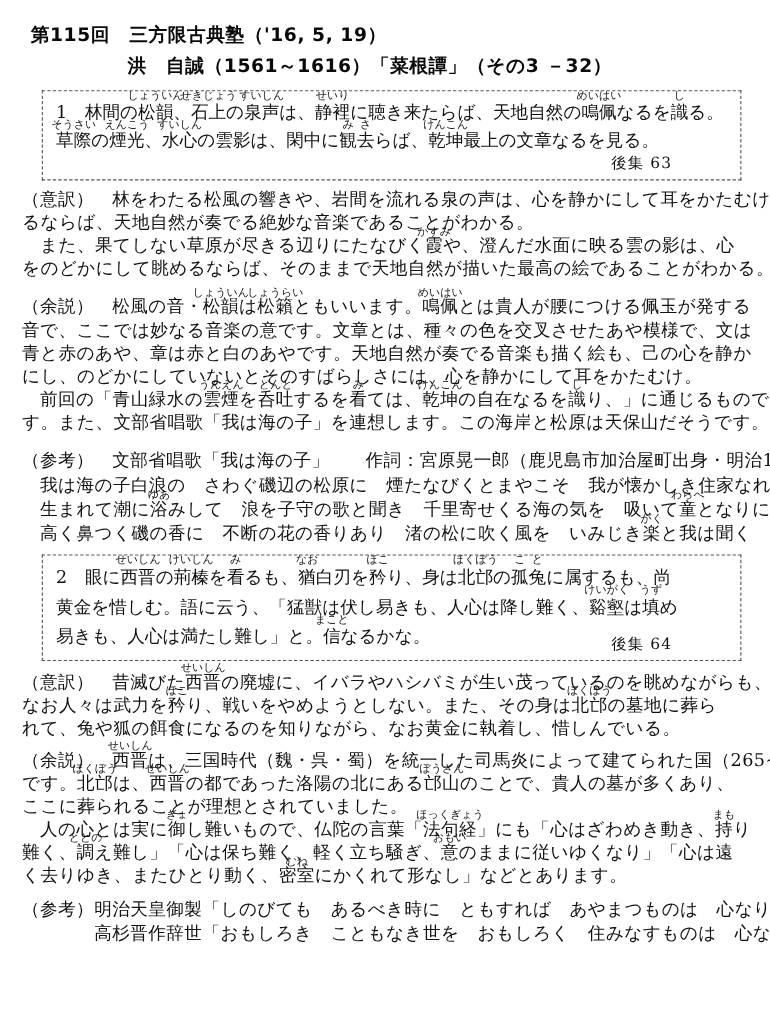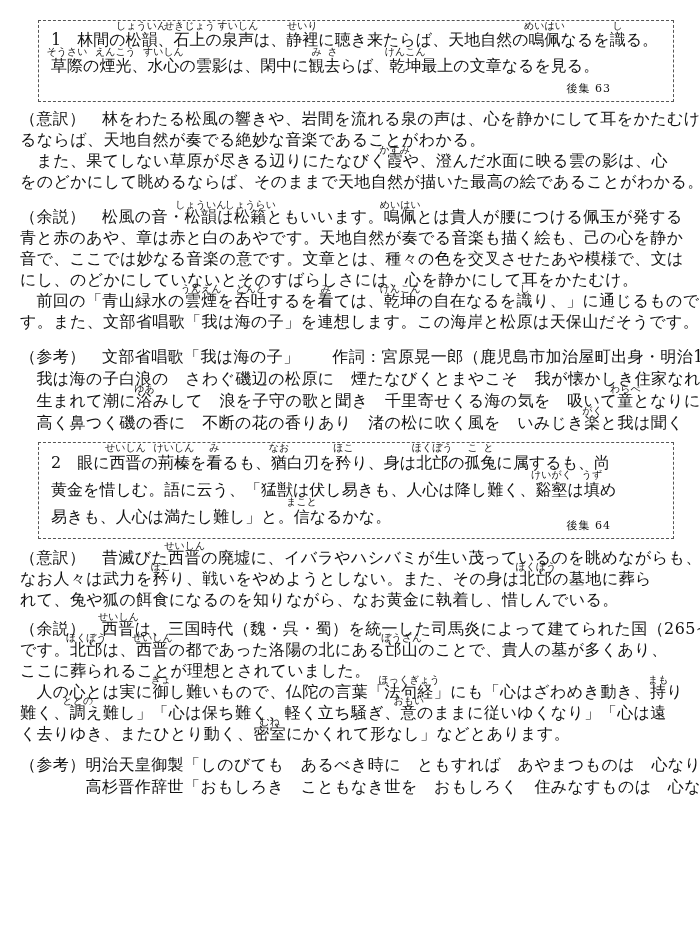--- a/index.html
+++ b/index.html
@@ -44,21 +44,21 @@
     white-space: nowrap;
     letter-spacing: 0px;
   }
   #box1 { padding-bottom: 22px; }
   #box2 { padding-bottom: 8px; }
   #box2 .line { line-height: 27px; height: 27px; }
   .quote-box .ref {
     position: absolute;
     right: 62px;
     bottom: 5px;
-    font-size: 11px;
+    font-size: 14px;
     letter-spacing: 1px;
   }
 
   
   .para {
     margin-left: 6px;
     font-size: 16px;
   }
   .para .line {
     line-height: 21px;
@@ -92,40 +92,44 @@
     white-space: nowrap;
     color: #111;
     font-weight: normal;
   }
 </style>
 </head>
 <body>
 
 <div class="page">
 
+  <header class="title-block">
+    <div class="t1">第115回　三方限古典塾（'16, 5, 19）</div>
+    <div class="t2">洪　自誠（1561～1616）「菜根譚」（その3 －32）</div>
+  </header>
 
   <section class="quote-box" id="box1">
     <div>
         <div class="line">1　林間の<span class="rw">松韻<span class="rt">しょういん</span></span>、<span class="rw">石上<span class="rt">せきじょう</span></span>の<span class="rw">泉声<span class="rt">すいしん</span></span>は、<span class="rw">静裡<span class="rt">せいり</span></span>に聴き来たらば、天地自然の<span class="rw">鳴佩<span class="rt">めいはい</span></span>なるを<span class="rw">識<span class="rt">し</span></span>る。</div>
         <div class="line"><span class="rw">草際<span class="rt">そうさい</span></span>の<span class="rw">煙光<span class="rt">えんこう</span></span>、<span class="rw">水心<span class="rt">すいしん</span></span>の雲影は、閑中に<span class="rw">観<span class="rt">み</span></span><span class="rw">去<span class="rt">さ</span></span>らば、<span class="rw">乾坤<span class="rt">けんこん</span></span>最上の文章なるを見る。</div>
       </div>
     <span class="ref">後集 63</span>
   </section>
 
   <section class="para" id="iyaku1">
       <div class="line">（意訳）　林をわたる松風の響きや、岩間を流れる泉の声は、心を静かにして耳をかたむけ</div>
       <div class="line">るならば、天地自然が奏でる絶妙な音楽であることがわかる。</div>
       <div class="line">　また、果てしない草原が尽きる辺りにたなびく<span class="rw">霞<span class="rt">かすみ</span></span>や、澄んだ水面に映る雲の影は、心</div>
       <div class="line">をのどかにして眺めるならば、そのままで天地自然が描いた最高の絵であることがわかる。</div>
     </section>
 
   <section class="para" id="yosetsu1">
       <div class="line">（余説）　松風の音・<span class="rw">松韻<span class="rt">しょういん</span></span>は<span class="rw">松籟<span class="rt">しょうらい</span></span>ともいいます。<span class="rw">鳴佩<span class="rt">めいはい</span></span>とは貴人が腰につける佩玉が発する</div>
+      <div class="line">音で、ここでは妙なる音楽の意です。文章とは、種々の色を交叉させたあや模様で、文は</div>
       <div class="line">青と赤のあや、章は赤と白のあやです。天地自然が奏でる音楽も描く絵も、己の心を静か</div>
-      <div class="line">音で、ここでは妙なる音楽の意です。文章とは、種々の色を交叉させたあや模様で、文は</div>
       <div class="line">にし、のどかにしていないとそのすばらしさには、心を静かにして耳をかたむけ。</div>
       <div class="line">　前回の「青山緑水の<span class="rw">雲煙<span class="rt">うんえん</span></span>を<span class="rw">呑吐<span class="rt">どんと</span></span>するを<span class="rw">看<span class="rt">み</span></span>ては、<span class="rw">乾坤<span class="rt">けんこん</span></span>の自在なるを<span class="rw">識<span class="rt">し</span></span>り、」に通じるもので</div>
       <div class="line">す。また、文部省唱歌「我は海の子」を連想します。この海岸と松原は天保山だそうです。</div>
     </section>
 
   <section class="para" id="sanko1">
       <div class="line">（参考）　文部省唱歌「我は海の子」　　作詞：宮原晃一郎（鹿児島市加治屋町出身・明治13生）</div>
       <div class="line">　我は海の子白浪の　さわぐ磯辺の松原に　煙たなびくとまやこそ　我が懐かしき住家なれ</div>
       <div class="line">　生まれて潮に<span class="rw">浴<span class="rt">ゆあ</span></span>みして　浪を子守の歌と聞き　千里寄せくる海の気を　吸いて<span class="rw">童<span class="rt">わらべ</span></span>となりにけり</div>
       <div class="line">　高く鼻つく磯の香に　不断の花の香りあり　渚の松に吹く風を　いみじき<span class="rw">楽<span class="rt">がく</span></span>と我は聞く</div>

